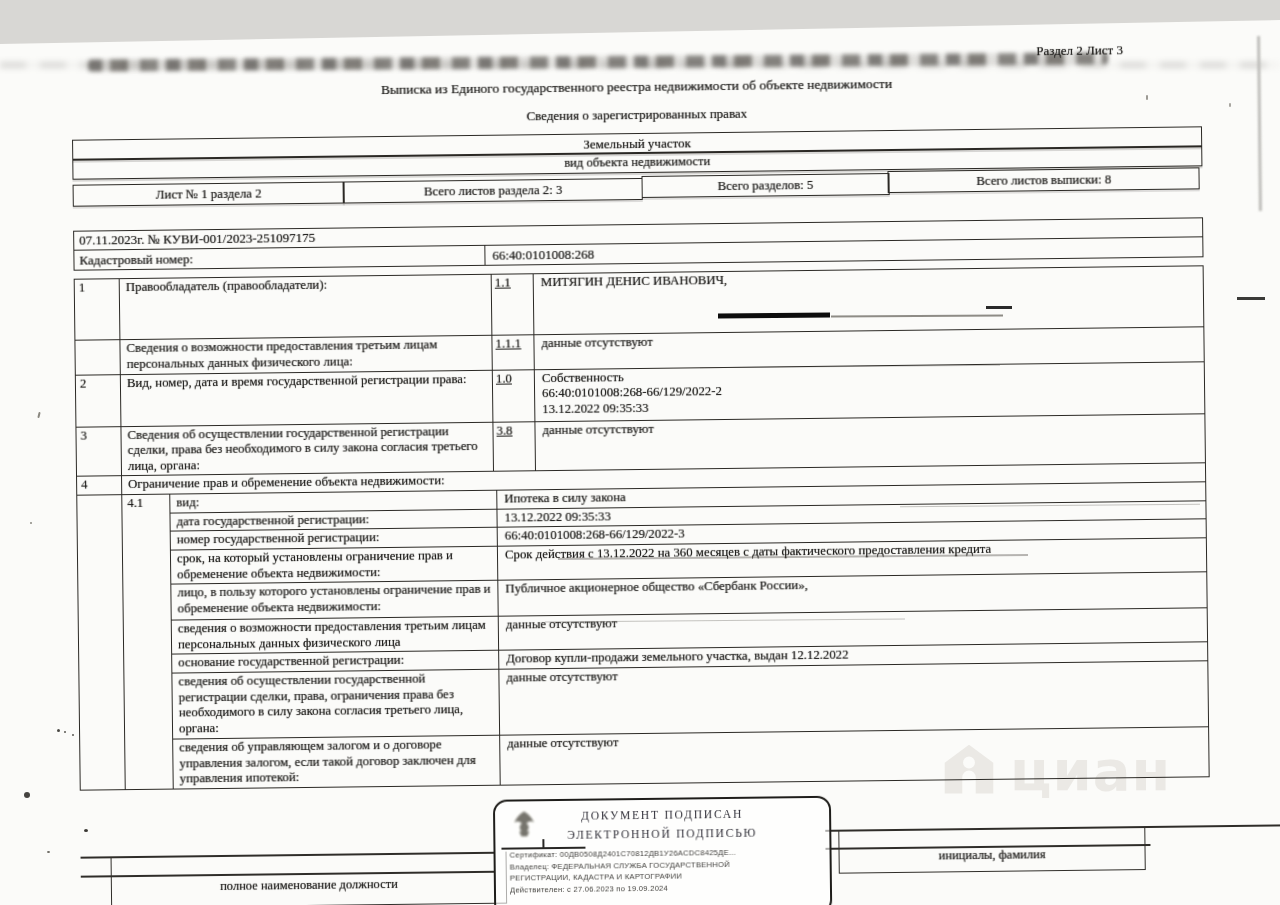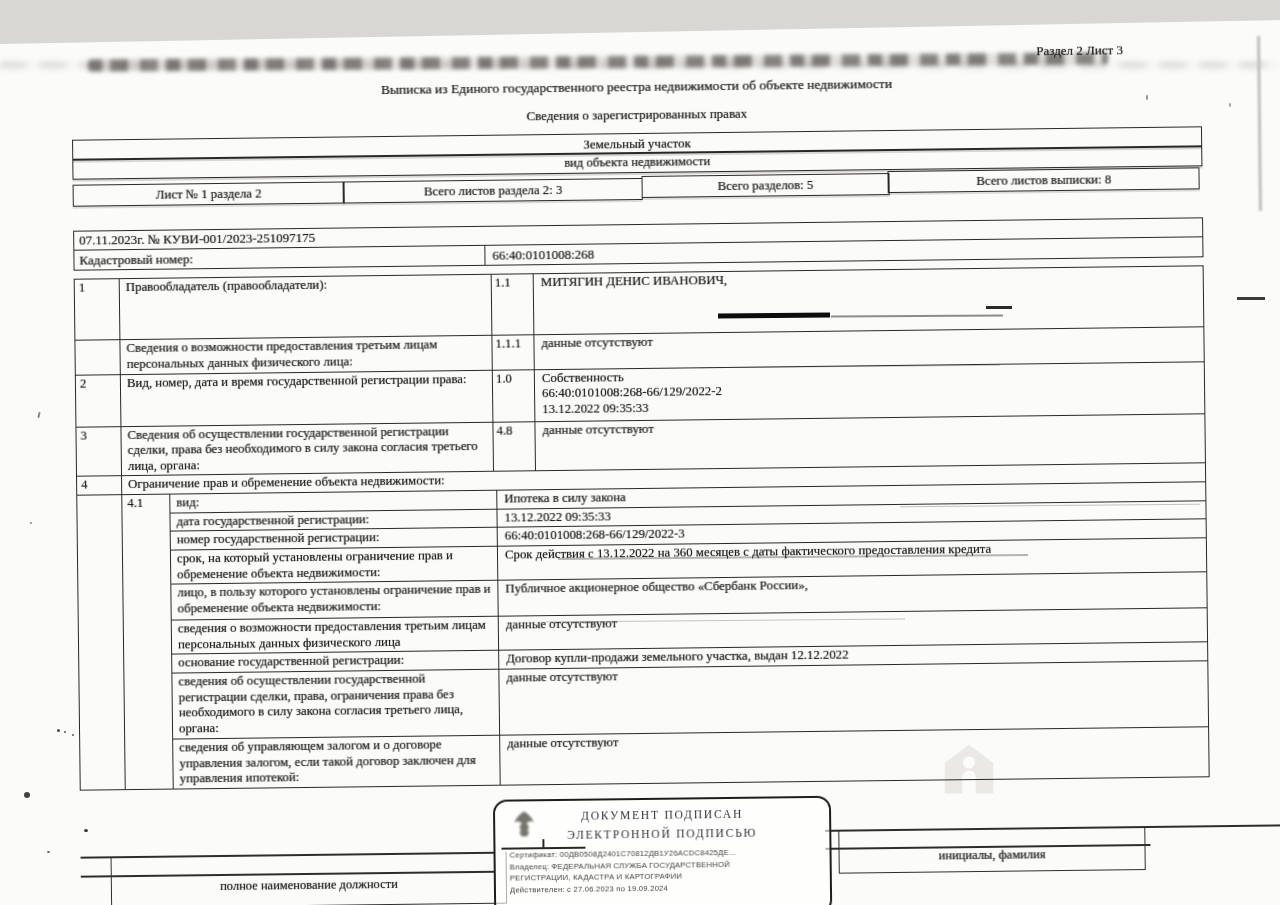--- a/index.html
+++ b/index.html
@@ -61,21 +61,21 @@
   .reqbox{border:1.6px solid #2e2c28;height:20px;margin-top:24px;display:flex;align-items:center;padding-left:5px;font-size:13px;}
   .kadrow{display:flex;height:20px;font-size:13px;}
   .kcell1{width:412px;border:1.6px solid #2e2c28;border-top:none;display:flex;align-items:center;padding-left:5px;}
   .kcell2{flex:1;border:1.6px solid #2e2c28;border-top:none;border-left:none;display:flex;align-items:center;padding-left:7px;}
 
   .tbl{margin-top:8px;border:1.8px solid #2e2c28;font-size:12.8px;line-height:1.22;}
   .trow{display:flex;border-top:1.6px solid #2e2c28;}
   .trow.first{border-top:none;}
   .cnum{width:45px;border-right:1.6px solid #2e2c28;padding:1px 4px;}
   .clab{width:372px;border-right:1.6px solid #2e2c28;padding:1px 6px;}
-  .csub{width:42px;border-right:1.6px solid #2e2c28;padding:1px 3px;}
+  .csub{width:42px;border-right:1.6px solid #2e2c28;padding:1px 3px;text-decoration:underline;}
   .cval{flex:1;padding:1px 7px;}
   .pre{white-space:pre-line;}
   .c4head{flex:1;padding:1px 6px;}
   .c41{width:48px;border-right:1.6px solid #2e2c28;padding:1px 5px;}
   .s4col{flex:1;display:flex;flex-direction:column;}
   .s4row{display:flex;border-top:1.6px solid #2e2c28;}
   .s4row.first{border-top:none;}
   .s4lab{width:327px;border-right:1.6px solid #2e2c28;padding:1px 6px;}
   .s4val{flex:1;padding:1px 7px;}
 
@@ -143,20 +143,21 @@
 <div class="edge-shadow"></div>
 
 <div class="wm">
   <span>
     <svg width="62" height="62" viewBox="0 0 24 24">
       <path d="M2.6 21.5 V9.6 L12 2.6 L21.4 9.6 V21.5 H14.6 V15.2
                A2.6 2.6 0 0 0 9.4 15.2 V21.5 Z
                M12 7.2 A2.3 2.3 0 1 1 12 11.8 A2.3 2.3 0 1 1 12 7.2 Z" fill="#ebe9e5" fill-rule="evenodd"></path>
     </svg>
   </span>
+  <span class="wm-text">циан</span>
 </div>
 
 <div class="doc">
 
   <div class="corner ink">Раздел 2 Лист 3</div>
   <div class="title ink">Выписка из Единого государственного реестра недвижимости об объекте недвижимости</div>
   <div class="subtitle ink">Сведения о зарегистрированных правах</div>
 
   <div class="obox ink">Земельный участок</div>
   <div class="obox caption ink">вид объекта недвижимости</div>
@@ -191,21 +192,21 @@
       <div class="cnum ink">2</div>
       <div class="clab ink">Вид, номер, дата и время государственной регистрации права:</div>
       <div class="csub ink">1.0</div>
       <div class="cval pre ink">Собственность
 66:40:0101008:268-66/129/2022-2
 13.12.2022 09:35:33</div>
     </div>
     <div class="trow" style="min-height:40px">
       <div class="cnum ink">3</div>
       <div class="clab ink">Сведения об осуществлении государственной регистрации сделки, права без необходимого в силу закона согласия третьего лица, органа:</div>
-      <div class="csub ink">4.8</div>
+      <div class="csub ink">3.8</div>
       <div class="cval ink">данные отсутствуют</div>
     </div>
 
     <div class="trow" style="min-height:17px">
       <div class="cnum ink">4</div>
       <div class="c4head ink">Ограничение прав и обременение объекта недвижимости:</div>
     </div>
 
     <div class="trow">
       <div class="cnum"></div>

